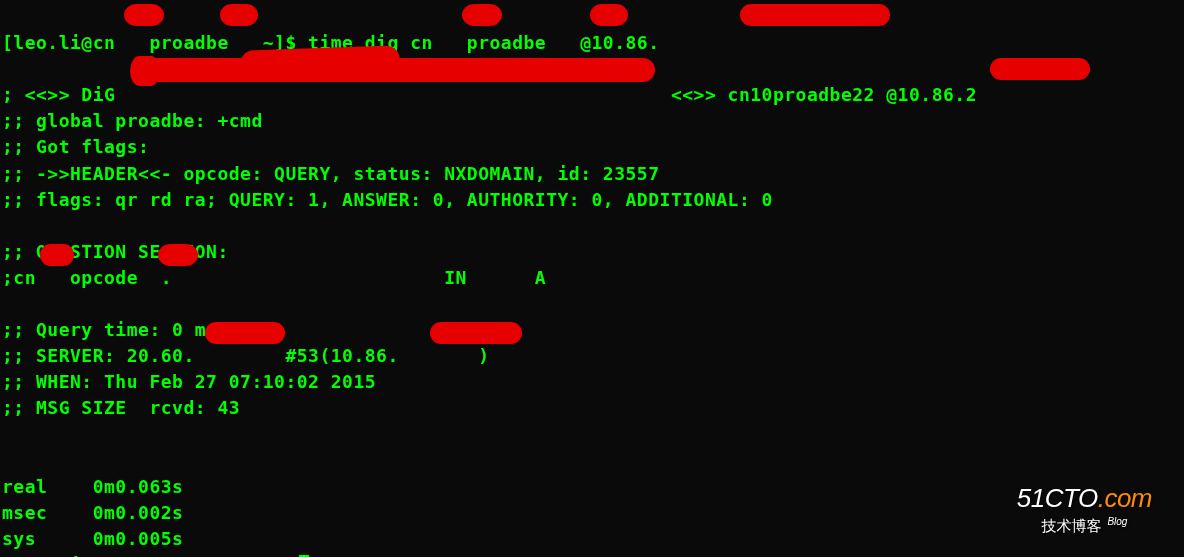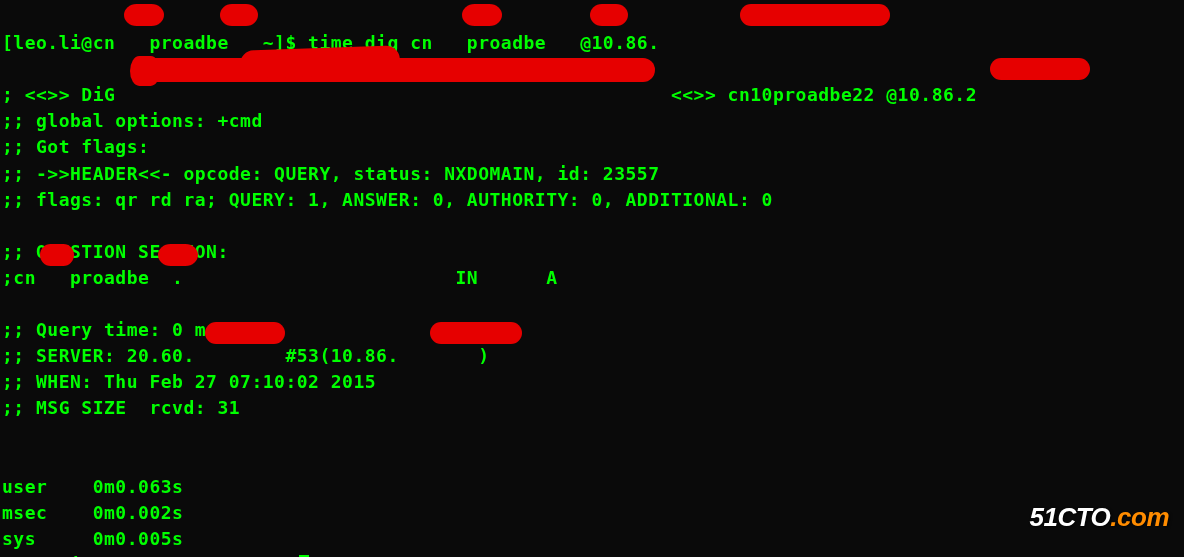--- a/index.html
+++ b/index.html
@@ -28,25 +28,25 @@
       display: inline-block;
       width: 10px;
       height: 20px;
       background: #00ff00;
       vertical-align: text-bottom;
       margin-left: 2px;
     }
     .watermark {
       position: absolute;
       bottom: 20px;
-      right: 15px;
+      right: 32px;
       text-align: center;
       color: #ffffff;
       font-family: Arial, sans-serif;
-      font-weight: bold;
+      font-weight: normal;
       text-shadow: 1px 1px 3px rgba(0,0,0,0.8);
     }
     .watermark-main {
       font-size: 26px;
       font-style: italic;
       letter-spacing: -0.5px;
     }
     .watermark-accent {
       color: #ff8c00;
     }
@@ -82,35 +82,35 @@
     .r6b { top: 48px; left: 240px; width: 160px; height: 28px; border-radius: 20px; transform: rotate(-2deg); }
     .r6c { top: 60px; left: 310px; width: 110px; height: 22px; border-radius: 12px; }
   </style>
 </head>
 <body>
 
 <div class="terminal">
 <span>[leo.li@cn   proadbe   ~]$ time dig cn   proadbe   @10.86.</span>
 <span></span>
 <span>; &lt;&lt;&gt;&gt; DiG                                                 &lt;&lt;&gt;&gt; cn10proadbe22 @10.86.2</span>
-<span>;; global options: +cmd</span>
+<span>;; global proadbe: +cmd</span>
 <span>;; Got flags:</span>
 <span>;; -&gt;&gt;HEADER&lt;&lt;- opcode: QUERY, status: NXDOMAIN, id: 23557</span>
 <span>;; flags: qr rd ra; QUERY: 1, ANSWER: 0, AUTHORITY: 0, ADDITIONAL: 0</span>
 <span></span>
 <span>;; QUESTION SECTION:</span>
-<span>;cn   proadbe  .                        IN      A</span>
+<span>;cn   opcode  .                        IN      A</span>
 <span></span>
 <span>;; Query time: 0 msec</span>
 <span>;; SERVER: 20.60.        #53(10.86.       )</span>
 <span>;; WHEN: Thu Feb 27 07:10:02 2015</span>
-<span>;; MSG SIZE  rcvd: 31</span>
+<span>;; MSG SIZE  rcvd: 43</span>
 <span></span>
 <span></span>
-<span>user    0m0.063s</span>
+<span>real    0m0.063s</span>
 <span>msec    0m0.002s</span>
 <span>sys     0m0.005s</span>
 <span>[leo.li@cn10proadbe20 ~]$ </span><span class="cursor"></span>
 </div>
 
 <div class="redaction r1"></div>
 <div class="redaction r2"></div>
 <div class="redaction r3"></div>
 <div class="redaction r4"></div>
 <div class="redaction r5"></div>
@@ -121,13 +121,16 @@
 <div class="redaction r7"></div>
 <div class="redaction r8"></div>
 <div class="redaction r9"></div>
 <div class="redaction r10"></div>
 <div class="redaction r11"></div>
 
 <div class="watermark">
   <div class="watermark-main">
     <span>51CTO</span><span class="watermark-accent">.com</span>
   </div>
+  <div class="watermark-sub">
+    <span>技术博客</span><span class="watermark-blog">Blog</span>
+  </div>
 </div>
 
 </body></html>

